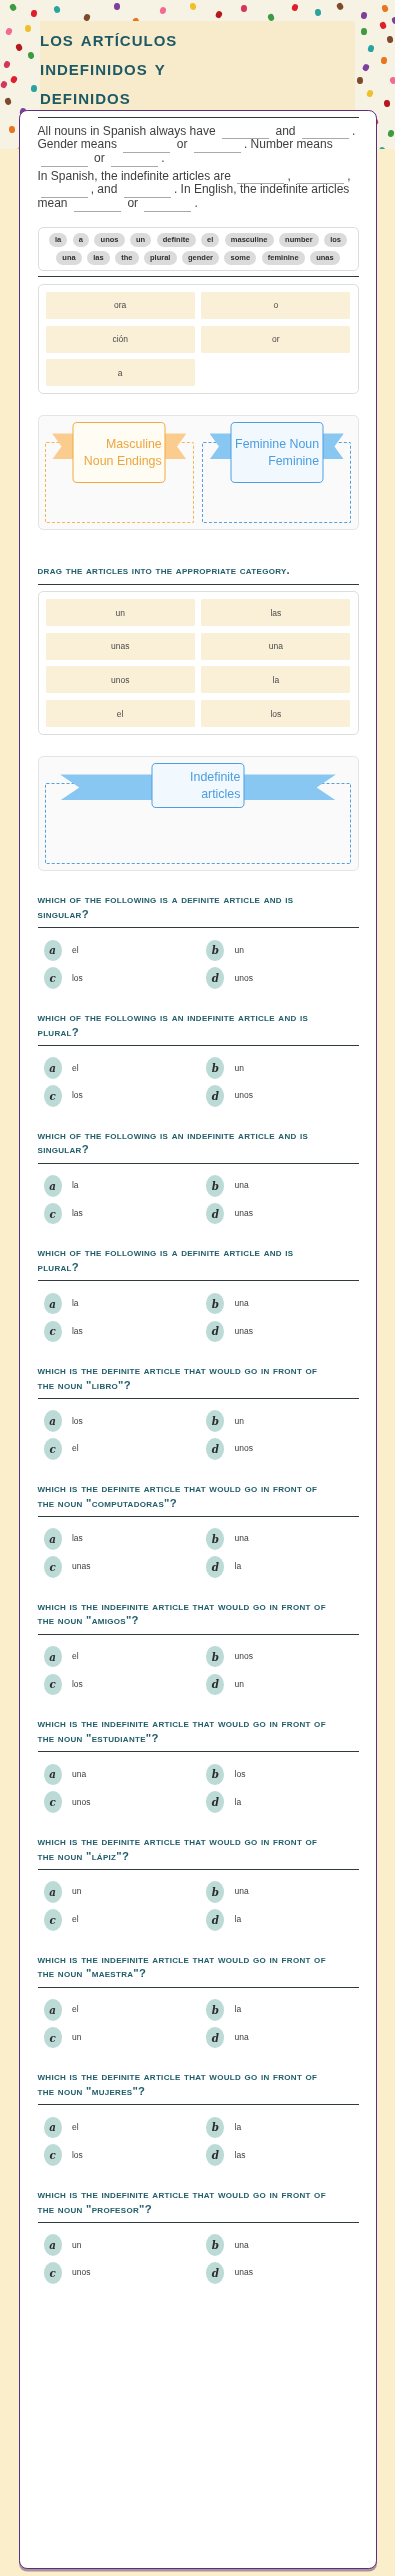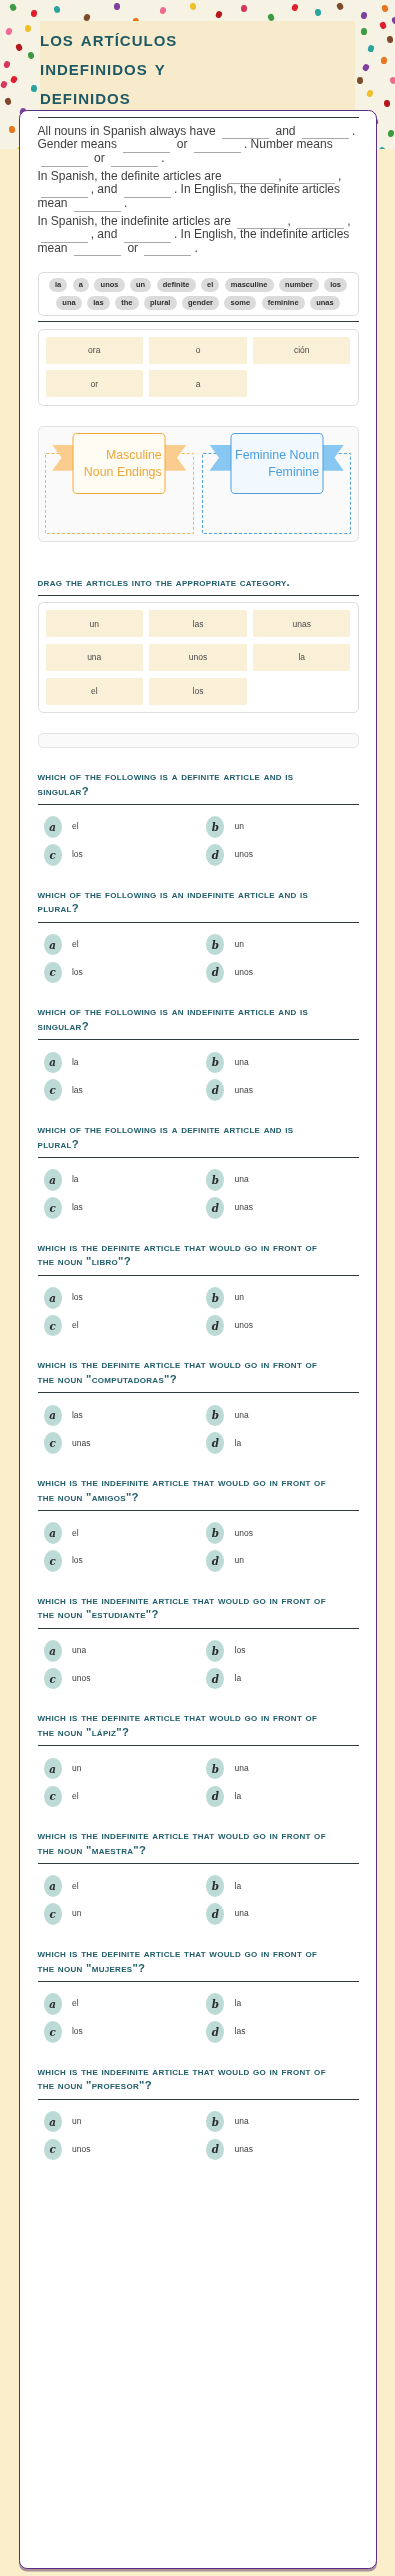--- a/index.html
+++ b/index.html
@@ -56,21 +56,21 @@
   .pill {
     background:#dbdbdb; color:#2e2e2e; border-radius:7.7px;
     padding:2.1px 6.2px; font-size:7.5px; font-weight:600; line-height:10.3px;
   }
   
   .sec-gap { margin-top:20.6px; }
   .sec-gap-lg { margin-top:33px; }
   .tiles-box {
     margin-top:6.2px; border:0.5px solid #ddd; border-radius:5.2px;
     background:#fff; padding:7.2px;
-    display:grid; grid-template-columns:1fr 1fr 1fr; gap:6.7px;
+    display:grid; grid-template-columns:1fr 1fr; gap:6.7px;
   }
   .tile {
     background:#faf0d8; height:27px; border-radius:1.5px;
     display:flex; align-items:center; justify-content:center;
     font-size:8.5px; color:#4a4a4a;
   }
   
   .zones-box {
     margin-top:20.6px; border:0.5px solid #e4e4e4; border-radius:5.2px;
     background:#fafafa; padding:6.2px 6.2px;
@@ -165,21 +165,20 @@
       <div class="title-line">indefinidos y</div>
       <div class="title-line">definidos</div>
     </div>
   </div>
 
   <div class="card">
 
     <div class="divider"></div>
     <div class="sentences" id="sentences">
         <p class="sentence">All nouns in Spanish always have <span class="blank"></span> and <span class="blank"></span>. Gender means <span class="blank"></span> or <span class="blank"></span>. Number means <span class="blank"></span> or <span class="blank"></span>.</p>
-        <p class="sentence">In Spanish, the definite articles are <span class="blank"></span>, <span class="blank"></span>, <span class="blank"></span>, and <span class="blank"></span>. In English, the definite articles mean <span class="blank"></span>.</p>
         <p class="sentence">In Spanish, the indefinite articles are <span class="blank"></span>, <span class="blank"></span>, <span class="blank"></span>, and <span class="blank"></span>. In English, the indefinite articles mean <span class="blank"></span> or <span class="blank"></span>.</p>
       </div>
     <div class="word-bank" id="word-bank">
         <span class="pill">la</span>
         <span class="pill">a</span>
         <span class="pill">unos</span>
         <span class="pill">un</span>
         <span class="pill">definite</span>
         <span class="pill">el</span>
         <span class="pill">masculine</span>
@@ -222,20 +221,25 @@
         <div class="tile">un</div>
         <div class="tile">las</div>
         <div class="tile">unas</div>
         <div class="tile">una</div>
         <div class="tile">unos</div>
         <div class="tile">la</div>
         <div class="tile">el</div>
         <div class="tile">los</div>
       </div>
     <div class="zones-box" id="articles-zones">
+        <div class="zone zone--blue zone--short">
+    <div class="zone-dash"></div>
+    <div class="ribbon"></div>
+    <div class="zone-label">Indefinite articles</div>
+  </div>
       </div>
 
     <div id="questions">
         <div class="question">
     <h2 class="q-heading">Which of the following is a definite article and is singular?</h2>
     <div class="divider"></div>
     <div class="options">
             <div class="option">
     <span class="letter-circle">a</span>
     <span class="option-text">el</span>

